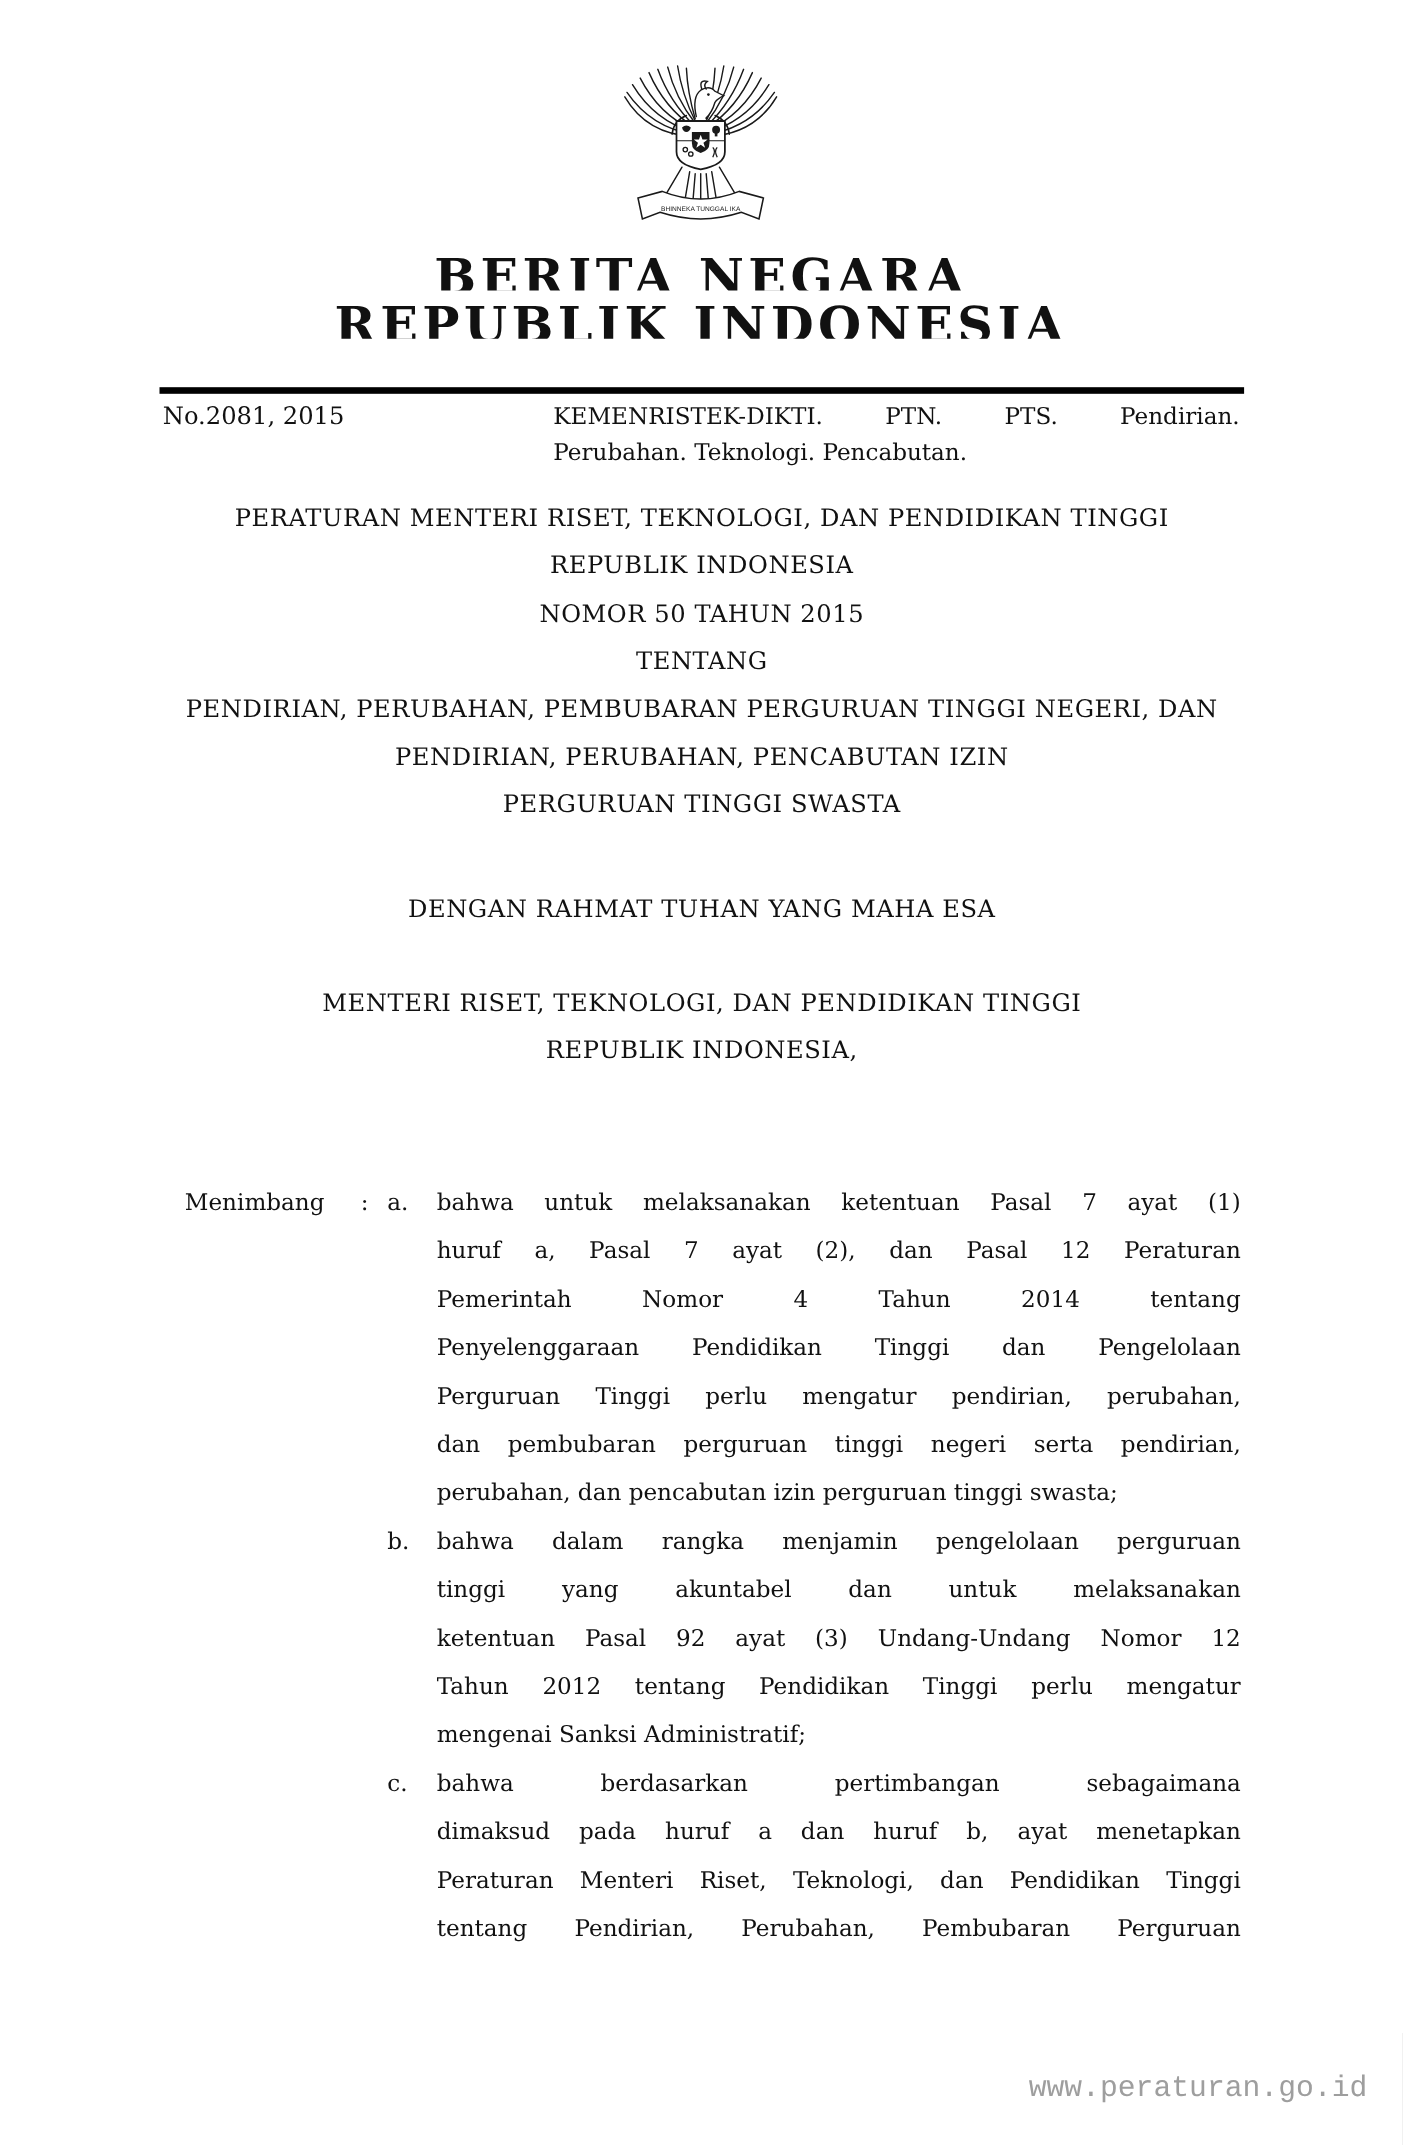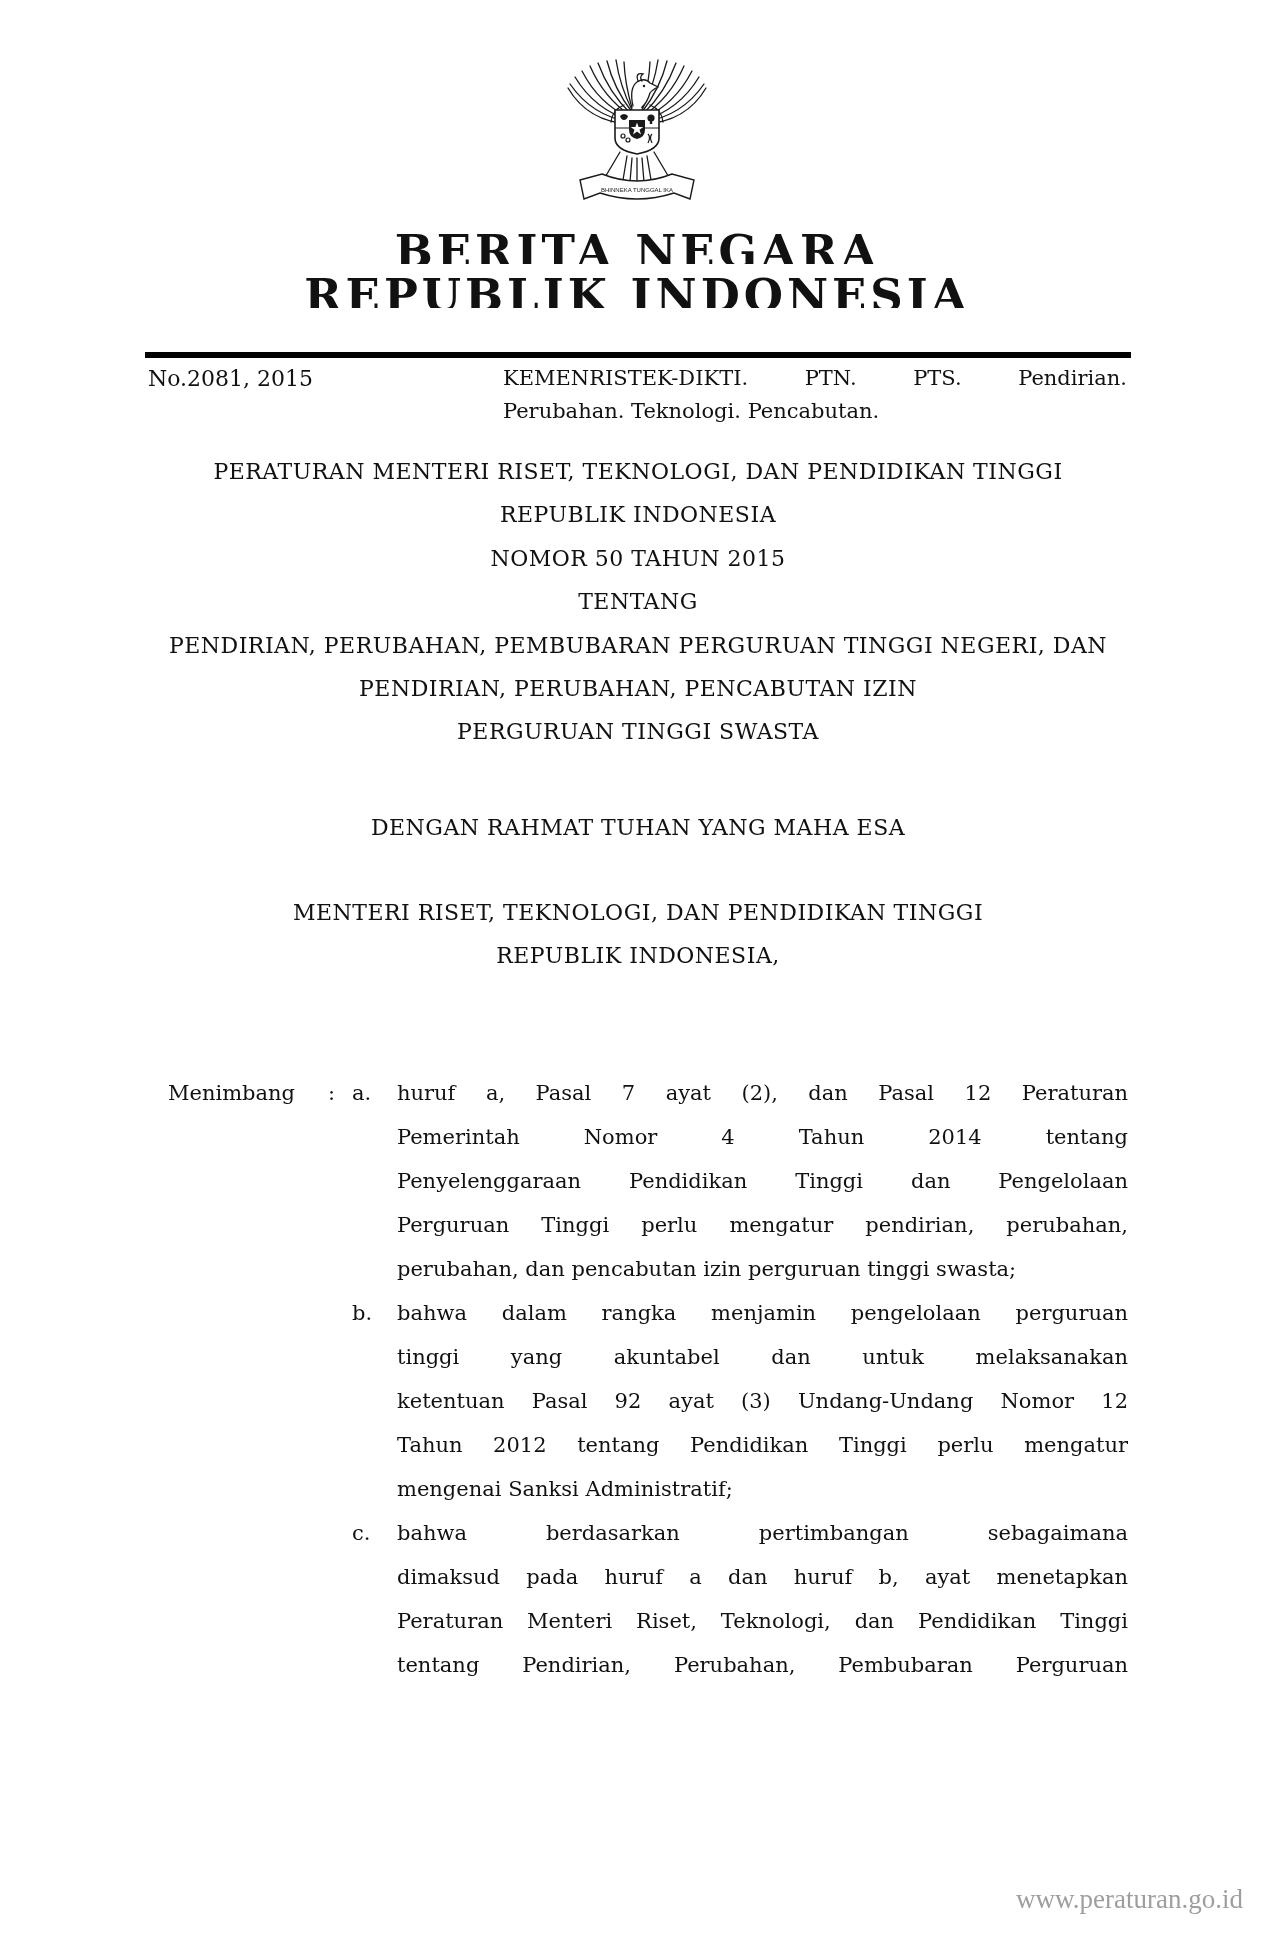--- a/index.html
+++ b/index.html
@@ -34,21 +34,21 @@
   .menimbang{position:absolute;top:1071px;left:145px;width:986px;font-size:21px;line-height:44px;}
   .m-label{position:absolute;left:23px;top:0;white-space:nowrap;}
   .m-colon{position:absolute;left:183px;top:0;}
   .m-items{position:absolute;left:207px;top:0;width:779px;}
   .m-item{position:relative;}
   .m-letter{position:absolute;left:0;top:0;}
   .m-lines{margin-left:45px;width:731px;}
   .m-line{height:44px;overflow:hidden;}
 
   .watermark{position:absolute;top:1884px;right:32px;
-             font-family:Liberation Serif, serif;
+             font-family:Liberation Mono, monospace;
              font-size:27px;line-height:30px;color:#9e9e9e;}
 </style>
 </head>
 <body>
 
 <div class="page">
 
   <div class="emblem">
     <svg viewBox="0 0 150 160" width="150" height="160">
       <g fill="none" stroke="#1a1a1a" stroke-width="1.3" stroke-linecap="round">
@@ -140,24 +140,26 @@
     <div class="t-line">REPUBLIK INDONESIA,</div>
   </div>
 
   <div class="menimbang">
     <div class="m-label">Menimbang</div>
     <div class="m-colon">:</div>
     <div class="m-items" id="menimbang-items">
         <div class="m-item">
           <div class="m-letter">a.</div>
           <div class="m-lines">
+            <div class="m-line jline">bahwa untuk melaksanakan ketentuan Pasal 7 ayat (1)</div>
             <div class="m-line jline">huruf a, Pasal 7 ayat (2), dan Pasal 12 Peraturan</div>
             <div class="m-line jline">Pemerintah Nomor 4 Tahun 2014 tentang</div>
             <div class="m-line jline">Penyelenggaraan Pendidikan Tinggi dan Pengelolaan</div>
             <div class="m-line jline">Perguruan Tinggi perlu mengatur pendirian, perubahan,</div>
+            <div class="m-line jline">dan pembubaran perguruan tinggi negeri serta pendirian,</div>
             <div class="m-line lline">perubahan, dan pencabutan izin perguruan tinggi swasta;</div>
           </div>
         </div>
         <div class="m-item">
           <div class="m-letter">b.</div>
           <div class="m-lines">
             <div class="m-line jline">bahwa dalam rangka menjamin pengelolaan perguruan</div>
             <div class="m-line jline">tinggi yang akuntabel dan untuk melaksanakan</div>
             <div class="m-line jline">ketentuan Pasal 92 ayat (3) Undang-Undang Nomor 12</div>
             <div class="m-line jline">Tahun 2012 tentang Pendidikan Tinggi perlu mengatur</div>

